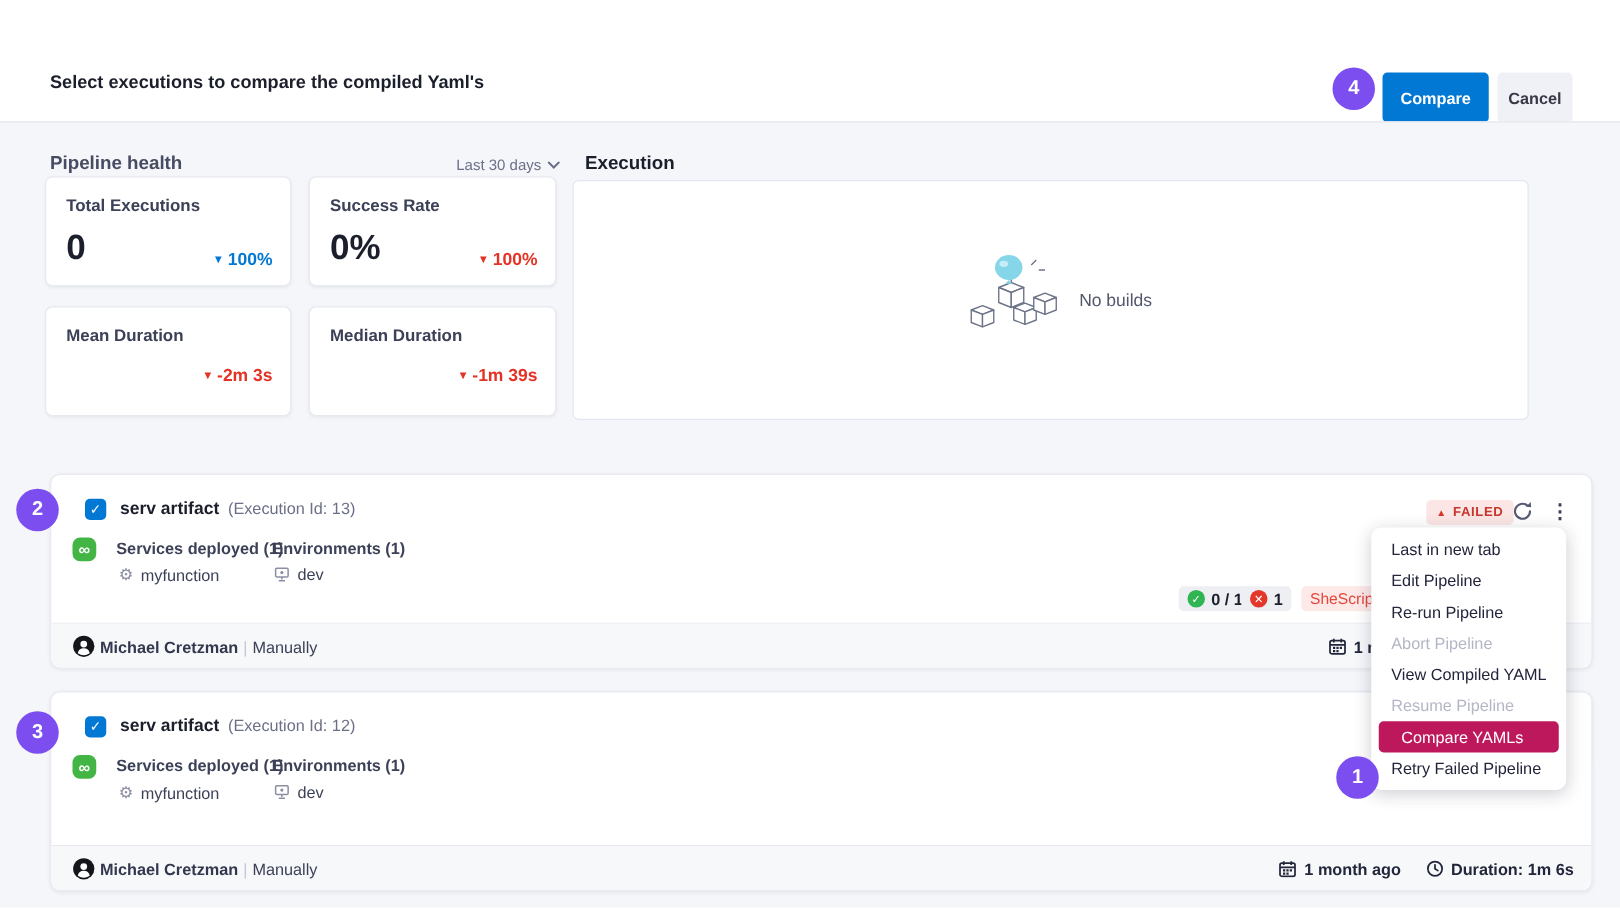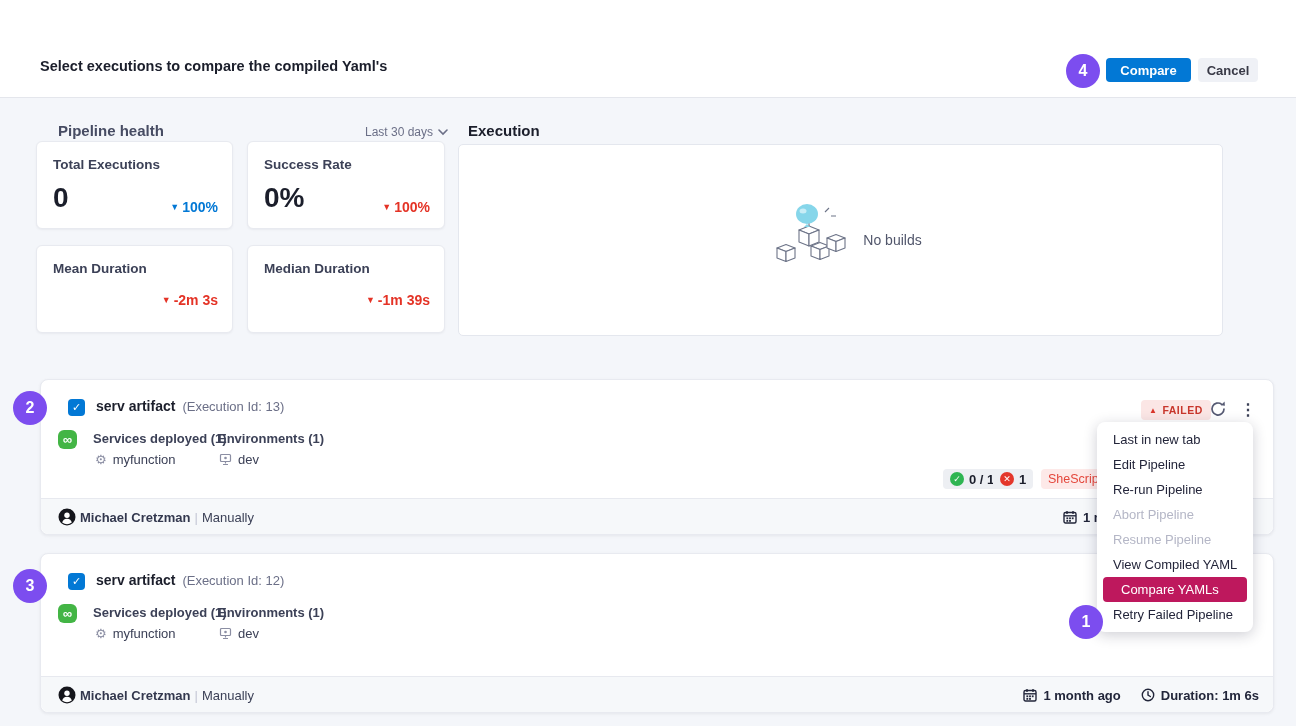--- a/index.html
+++ b/index.html
@@ -2,29 +2,29 @@
 <html><head>
 <meta charset="utf-8">
 <style>
   * { margin:0; padding:0; box-sizing:border-box; }
   body { font-family:"Liberation Sans","DejaVu Sans",sans-serif; background:#fff; }
   .screen { position:relative; width:1296px; height:726px; background:#fff; overflow:hidden; }
 
   
   .page-header { position:absolute; top:0; left:0; width:100%; height:97px; background:#fff; }
   .page-title { position:absolute; left:40px; top:58px; font-size:14.5px; font-weight:bold; color:#1b1e2b; }
-  .btn { position:absolute; top:58px; height:24px; border:none; border-radius:4px; font-size:13px; font-weight:bold; cursor:pointer; font-family:inherit; }
+  .btn { position:absolute; top:58px; height:40px; border:none; border-radius:4px; font-size:13px; font-weight:bold; cursor:pointer; font-family:inherit; }
   .btn-compare { left:1106px; width:85px; background:#0278d5; color:#fff; }
   .btn-cancel  { left:1198px; width:60px; background:#eff1f6; color:#383946; }
 
   
   .content { position:absolute; top:97px; left:0; width:100%; height:629px; background:#f4f6fa; border-top:1px solid #e4e6ec; }
 
   .section-title { position:absolute; font-size:15px; font-weight:bold; }
-  .ph-title { left:40px; top:24px; color:#474c63;margin-left:18px; }
+  .ph-title { left:40px; top:24px; color:#474c63; }
   .exec-title { left:468px; top:24px; color:#1b1e2b; }
 
   .time-range { position:absolute; left:340px; top:27px; width:108px; display:flex; justify-content:flex-end; align-items:center; gap:5px; font-size:12px; color:#6b6f87; cursor:pointer; }
 
   .metric-card { position:absolute; background:#fff; border:1px solid #e8eaf0; border-radius:6px; box-shadow:0 1px 2px rgba(96,97,112,.08); }
   .mc-1 { left:36px;  top:43px;  width:197px; height:88px; }
   .mc-2 { left:247px; top:43px;  width:198px; height:88px; }
   .mc-3 { left:36px;  top:147px; width:197px; height:88px; }
   .mc-4 { left:247px; top:147px; width:198px; height:88px; }
   .metric-title { position:absolute; left:16px; top:15px; font-size:13.5px; font-weight:bold; color:#3c4157; }
@@ -335,22 +335,22 @@
           <span>Duration: 1m 6s</span>
         </div>
       </div>
     </div>
 
     <div class="context-menu">
       <div class="menu-item">Last in new tab</div>
       <div class="menu-item">Edit Pipeline</div>
       <div class="menu-item">Re-run Pipeline</div>
       <div class="menu-item disabled">Abort Pipeline</div>
+      <div class="menu-item">View Compiled YAML</div>
       <div class="menu-item disabled">Resume Pipeline</div>
-      <div class="menu-item">View Compiled YAML</div>
       <div class="menu-item selected">Compare YAMLs</div>
       <div class="menu-item">Retry Failed Pipeline</div>
     </div>
 
     <div class="step-badge sb-2">2</div>
     <div class="step-badge sb-3">3</div>
     <div class="step-badge sb-1">1</div>
   </div>
 
   <div class="step-badge sb-4">4</div>

